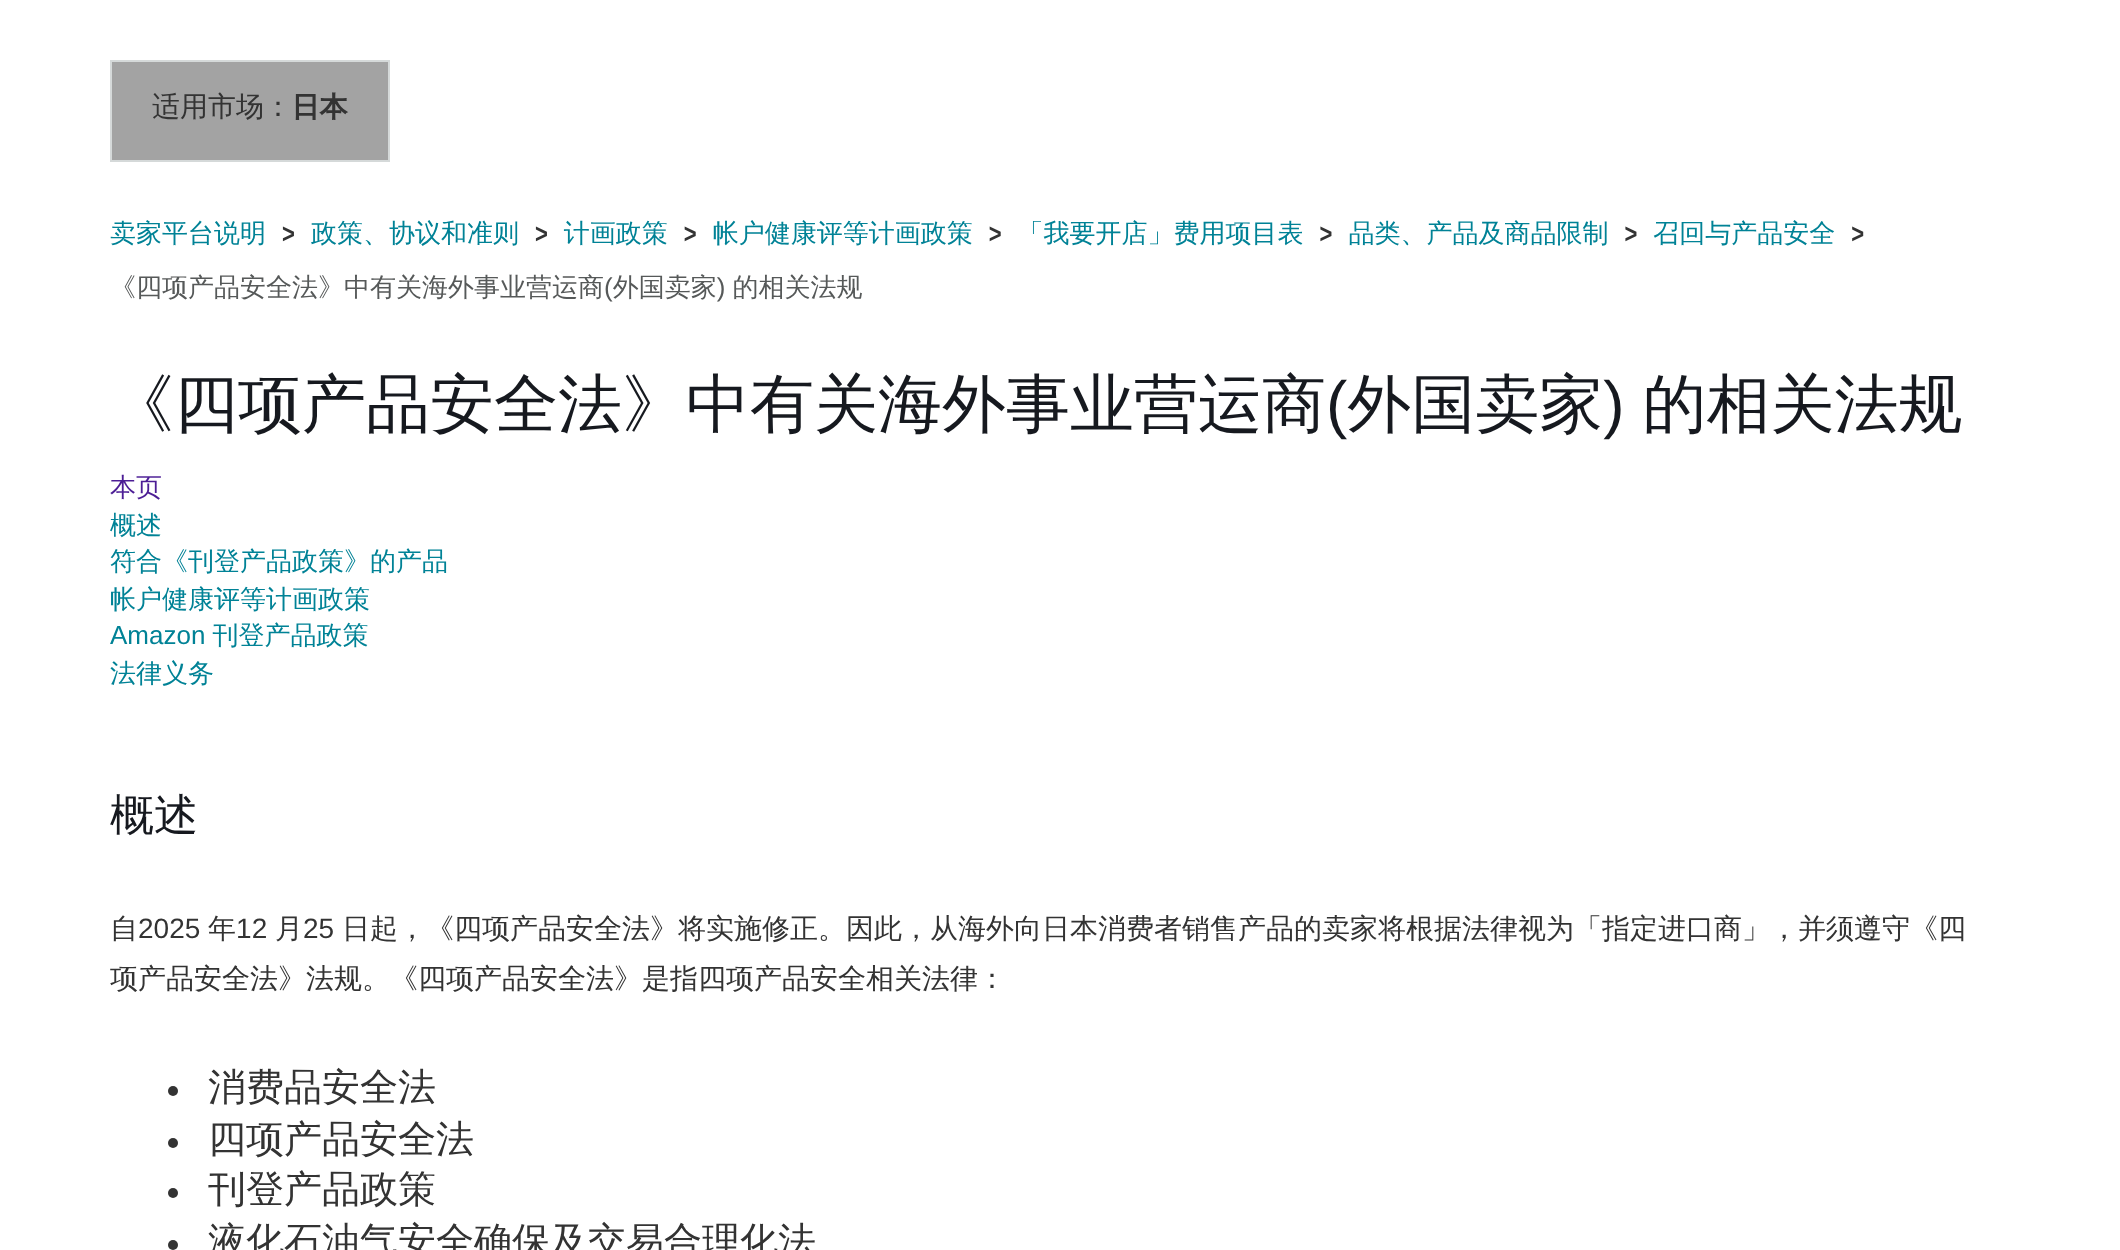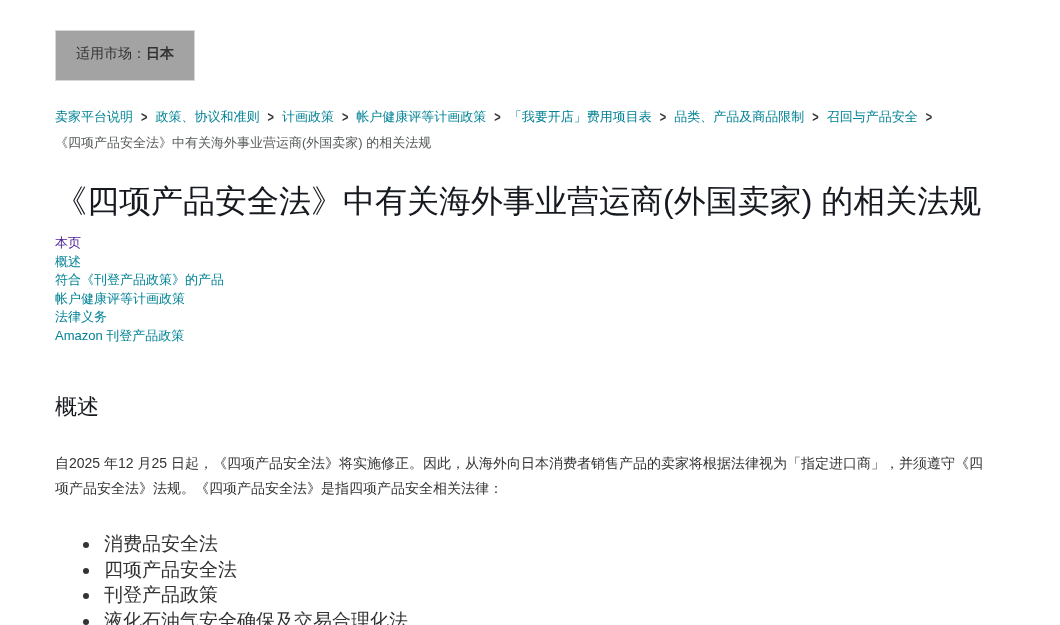--- a/index.html
+++ b/index.html
@@ -114,22 +114,22 @@
   <nav class="breadcrumb" id="breadcrumb"><a class="crumb">卖家平台说明</a><span class="sep">&gt;</span><a class="crumb">政策、协议和准则</a><span class="sep">&gt;</span><a class="crumb">计画政策</a><span class="sep">&gt;</span><a class="crumb">帐户健康评等计画政策</a><span class="sep">&gt;</span><a class="crumb">「我要开店」费用项目表</a><span class="sep">&gt;</span><a class="crumb">品类、产品及商品限制</a><span class="sep">&gt;</span><a class="crumb">召回与产品安全</a><span class="sep">&gt;</span><span class="bc-current">《四项产品安全法》中有关海外事业营运商(外国卖家) 的相关法规</span></nav>
 
   <h1 class="page-title">《四项产品安全法》中有关海外事业营运商(外国卖家) 的相关法规</h1>
 
   <div class="toc">
     <div class="toc-label">本页</div>
     <div id="toc-links">
         <a class="toc-link">概述</a>
         <a class="toc-link">符合《刊登产品政策》的产品</a>
         <a class="toc-link">帐户健康评等计画政策</a>
+        <a class="toc-link">Amazon 刊登产品政策</a>
         <a class="toc-link">法律义务</a>
-        <a class="toc-link">Amazon 刊登产品政策</a>
       </div>
   </div>
 
   <section>
     <h2 class="section-heading">概述</h2>
     <p class="section-paragraph">自2025 年12 月25 日起，《四项产品安全法》将实施修正。因此，从海外向日本消费者销售产品的卖家将根据法律视为「指定进口商」，并须遵守《四项产品安全法》法规。《四项产品安全法》是指四项产品安全相关法律：</p>
     <ul class="bullet-list" id="bullet-list">
         <li class="bullet-item">消费品安全法</li>
         <li class="bullet-item">四项产品安全法</li>
         <li class="bullet-item">刊登产品政策</li>

